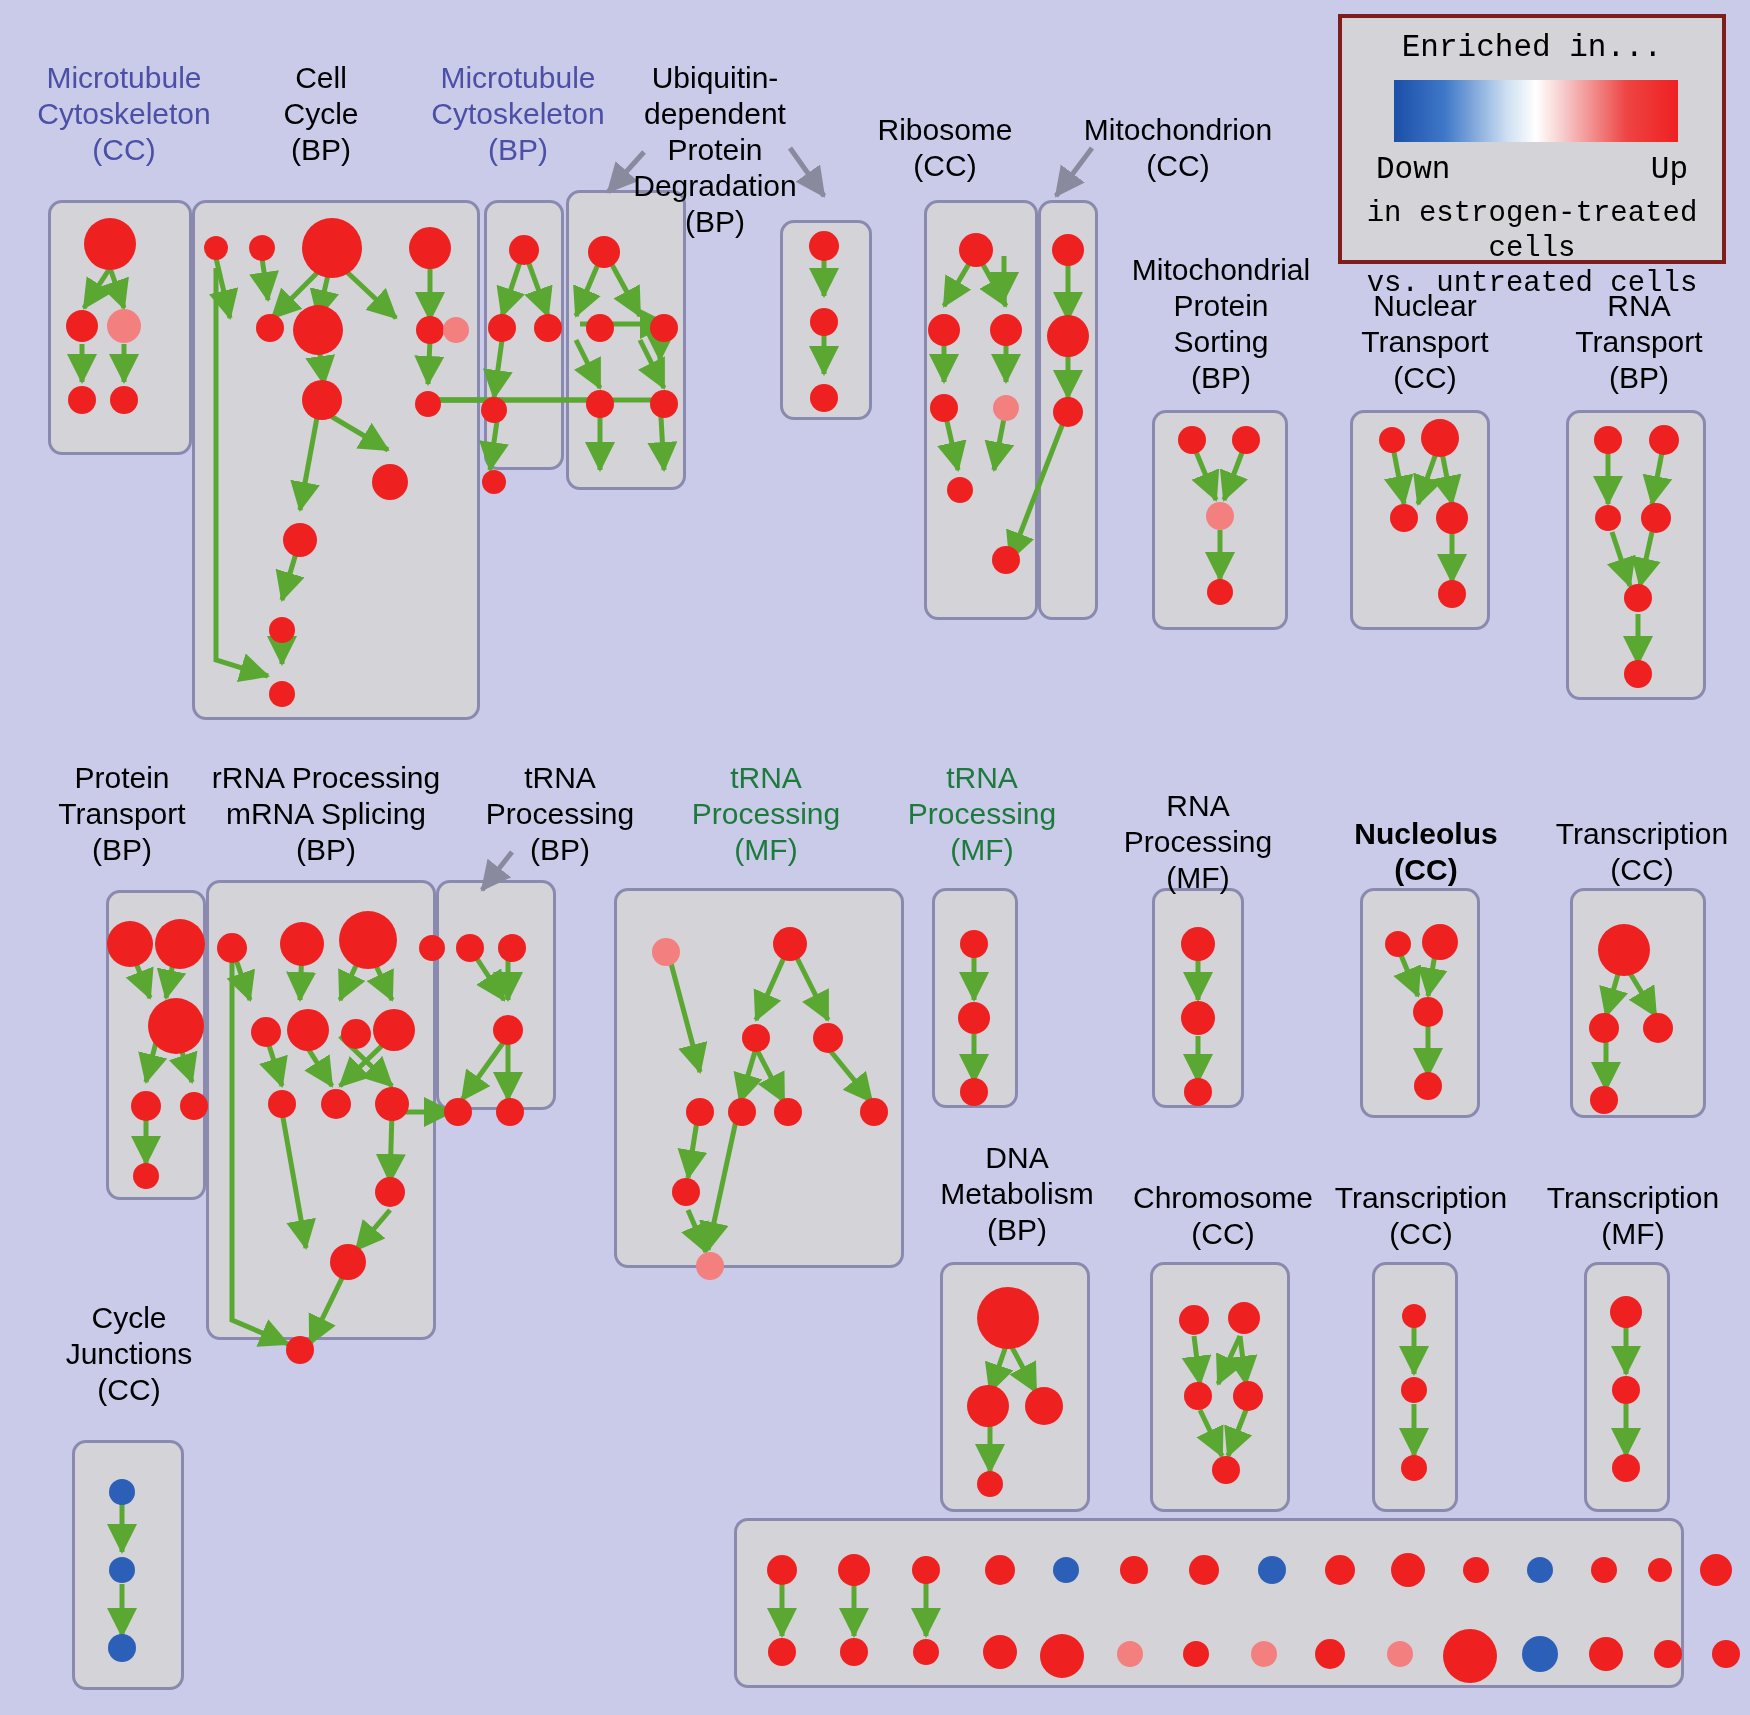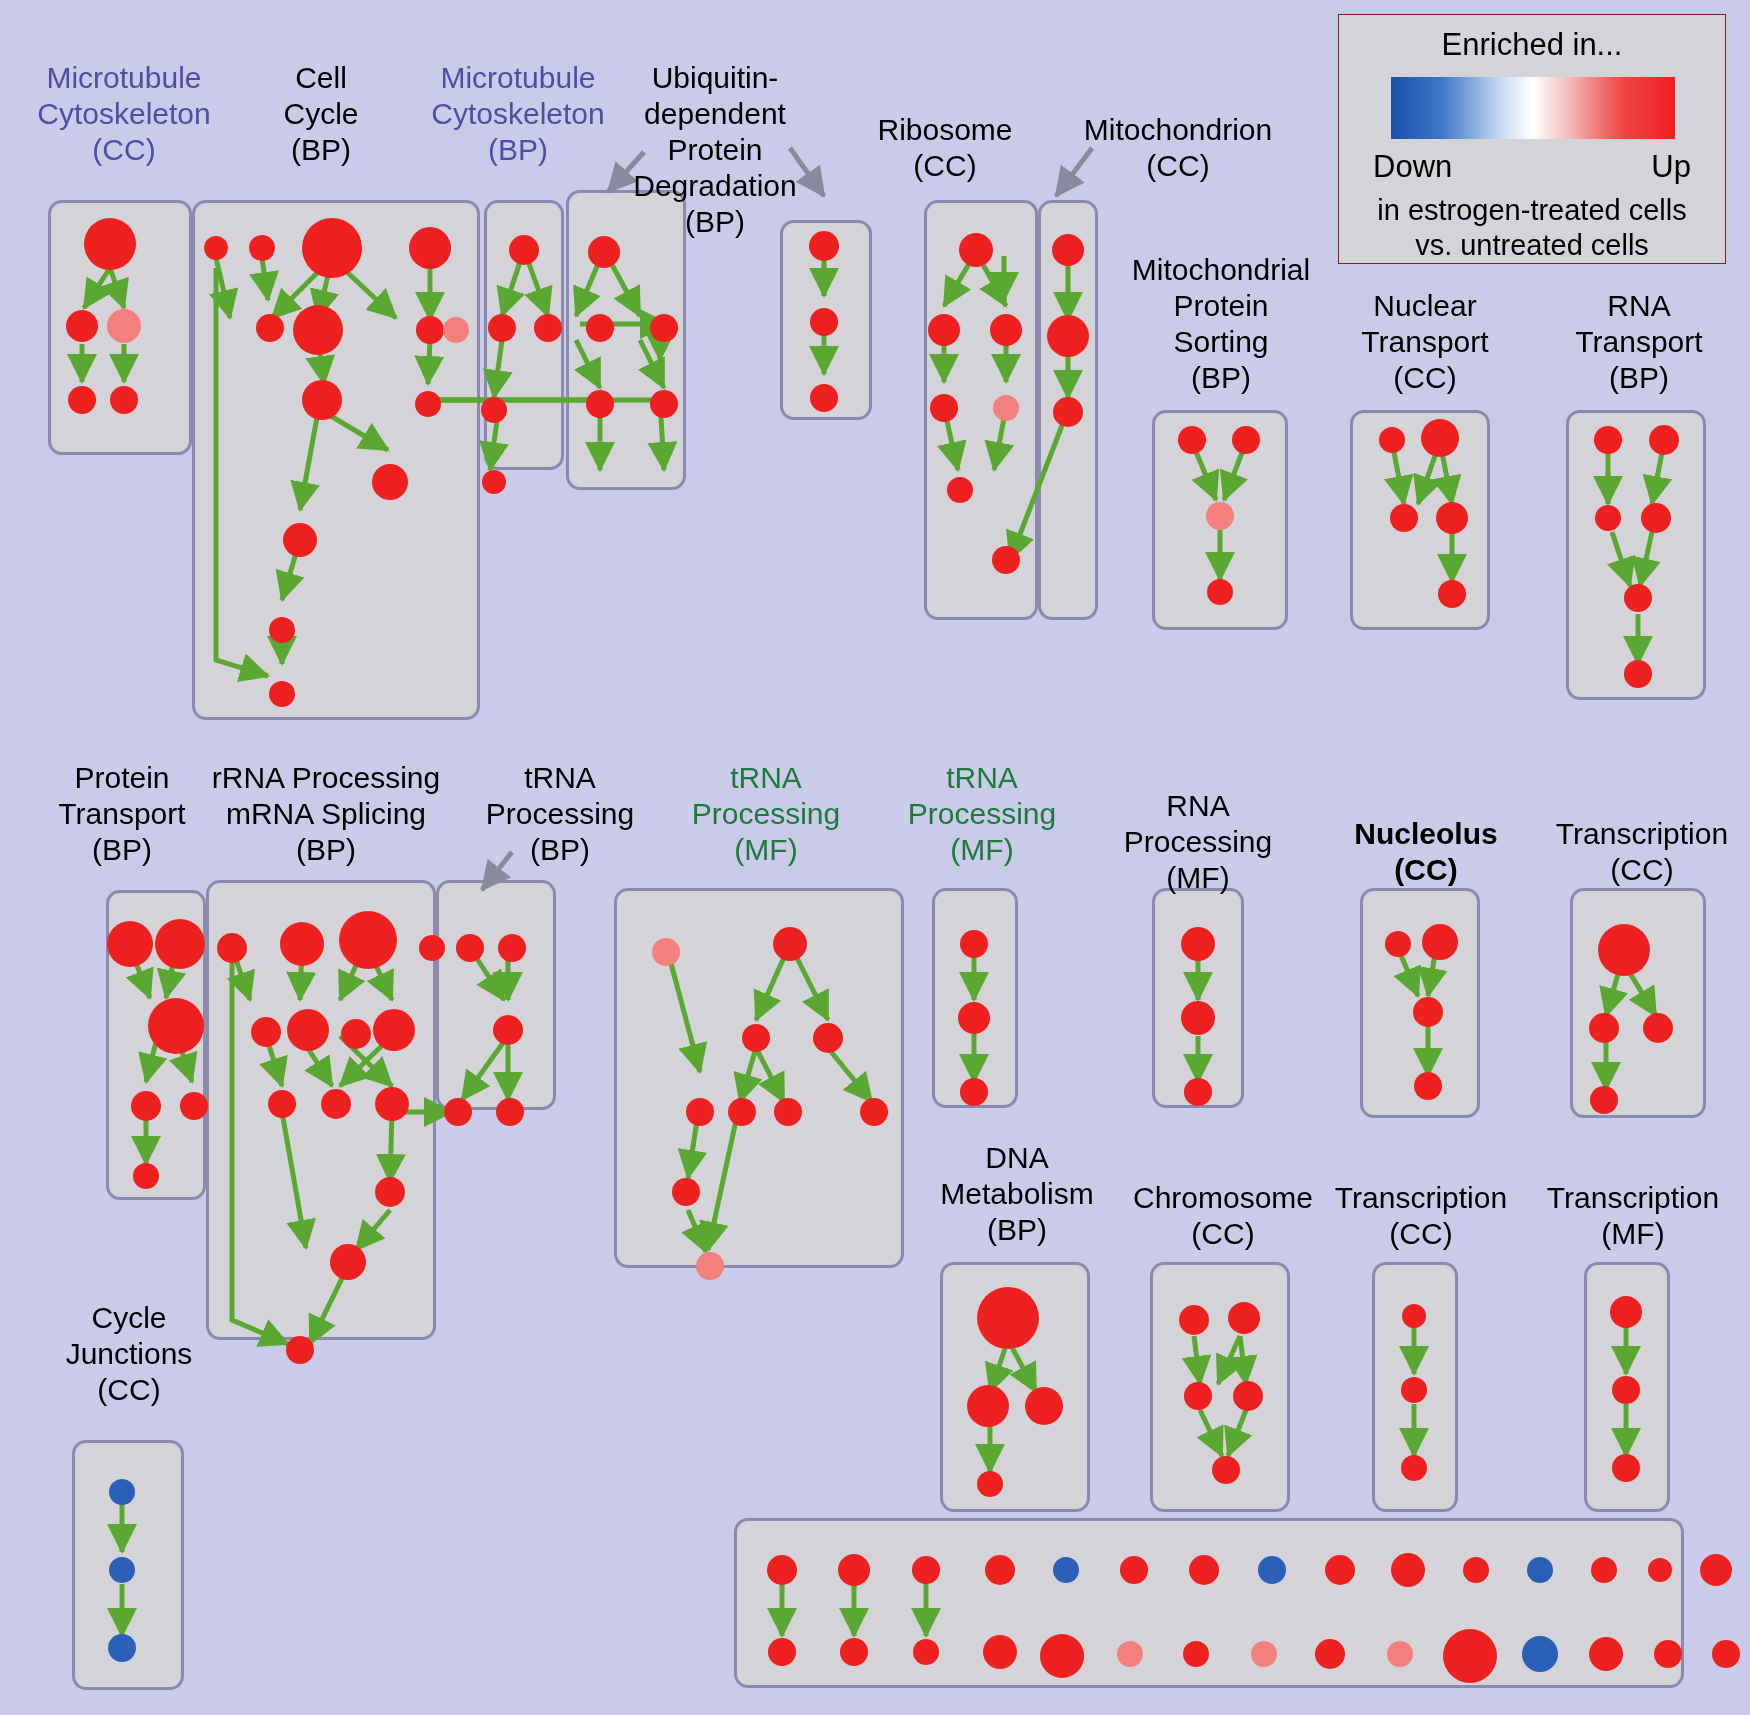--- a/index.html
+++ b/index.html
@@ -24,22 +24,23 @@
   .box{
     position:absolute;
     background:#d3d3d8;
     border:3px solid #8a8ab0;
     border-radius:14px;
     box-sizing:border-box;
   }
   .legend{
     position:absolute;
     background:#d3d3d8;
-    border:1px solid #7f1d1d;
+    border:4px solid #7f1d1d;
     box-sizing:border-box;
+    font-family:Liberation Mono, monospace;
   }
   .legend-title{
     position:absolute;width:100%;top:12px;left:0;
     text-align:center;font-size:31px;color:#000;
   }
   .legend-bar{
     position:absolute;
     left:52px;top:62px;width:284px;height:62px;
     background:linear-gradient(to right,#1b4fa8 0%,#3f78c8 18%,#cfe0f2 40%,#ffffff 50%,#f6c9c9 60%,#ee4444 82%,#ef2020 100%);
   }

